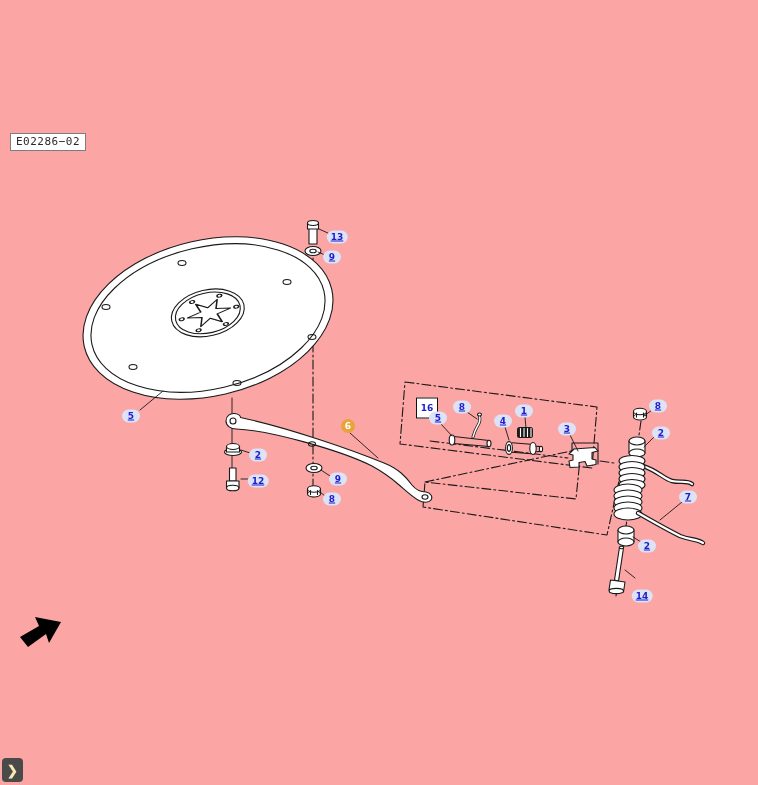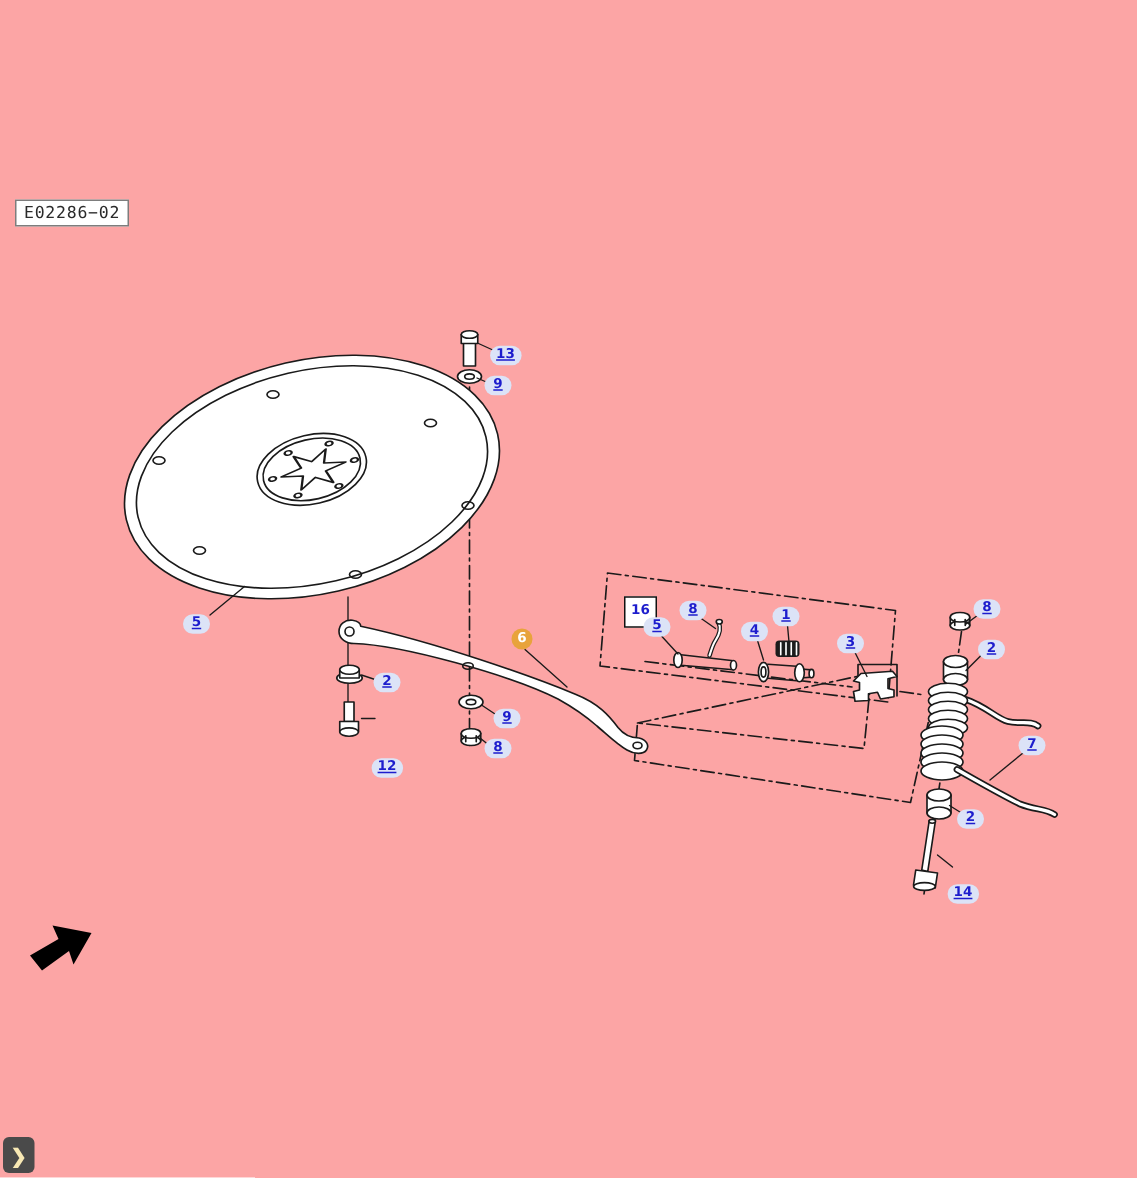--- a/index.html
+++ b/index.html
@@ -229,21 +229,21 @@
       <div class="callout callout--pill" style="left: 462px; top: 407px; background: rgb(220, 227, 247); color: rgb(29, 29, 205);">8</div>
       <div class="callout callout--pill" style="left: 503px; top: 421px; background: rgb(220, 227, 247); color: rgb(29, 29, 205);">4</div>
       <div class="callout callout--pill" style="left: 524px; top: 411px; background: rgb(220, 227, 247); color: rgb(29, 29, 205);">1</div>
       <div class="callout callout--pill" style="left: 567px; top: 429px; background: rgb(220, 227, 247); color: rgb(29, 29, 205);">3</div>
       <div class="callout callout--pill" style="left: 658px; top: 406px; background: rgb(220, 227, 247); color: rgb(29, 29, 205);">8</div>
       <div class="callout callout--pill" style="left: 661px; top: 433px; background: rgb(220, 227, 247); color: rgb(29, 29, 205);">2</div>
       <div class="callout callout--pill" style="left: 688px; top: 497px; background: rgb(220, 227, 247); color: rgb(29, 29, 205);">7</div>
       <div class="callout callout--pill" style="left: 647px; top: 546px; background: rgb(220, 227, 247); color: rgb(29, 29, 205);">2</div>
       <div class="callout callout--pill" style="left: 642px; top: 581px; background: rgb(220, 227, 247); color: rgb(29, 29, 205); margin-top: 15px;">14</div>
       <div class="callout callout--pill" style="left: 258px; top: 455px; background: rgb(220, 227, 247); color: rgb(29, 29, 205);">2</div>
-      <div class="callout callout--pill" style="left: 258px; top: 481px; background: rgb(220, 227, 247); color: rgb(29, 29, 205); margin-top: 31px;">12</div>
+      <div class="callout callout--pill" style="left: 258px; top: 481px; background: rgb(220, 227, 247); color: rgb(29, 29, 205);">12</div>
       <div class="callout callout--pill" style="left: 338px; top: 479px; background: rgb(220, 227, 247); color: rgb(29, 29, 205);">9</div>
       <div class="callout callout--pill" style="left: 332px; top: 499px; background: rgb(220, 227, 247); color: rgb(29, 29, 205);">8</div>
     </div>
 
   <button class="expand-btn" style="background: rgb(74, 74, 74);">
     <span style="color: rgb(247, 232, 180);">❯</span>
   </button>
 
 </div>
 

